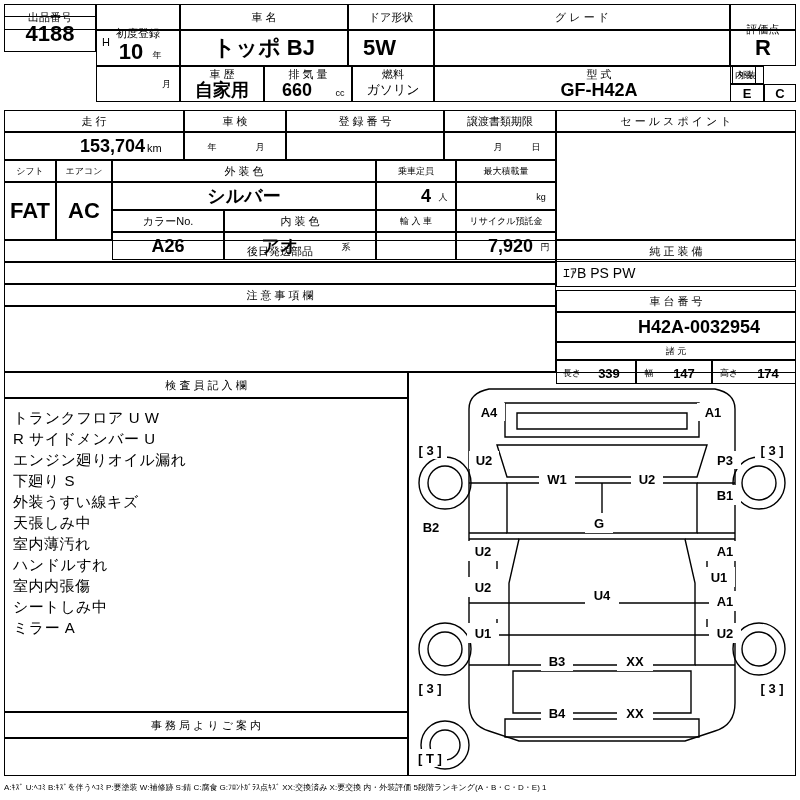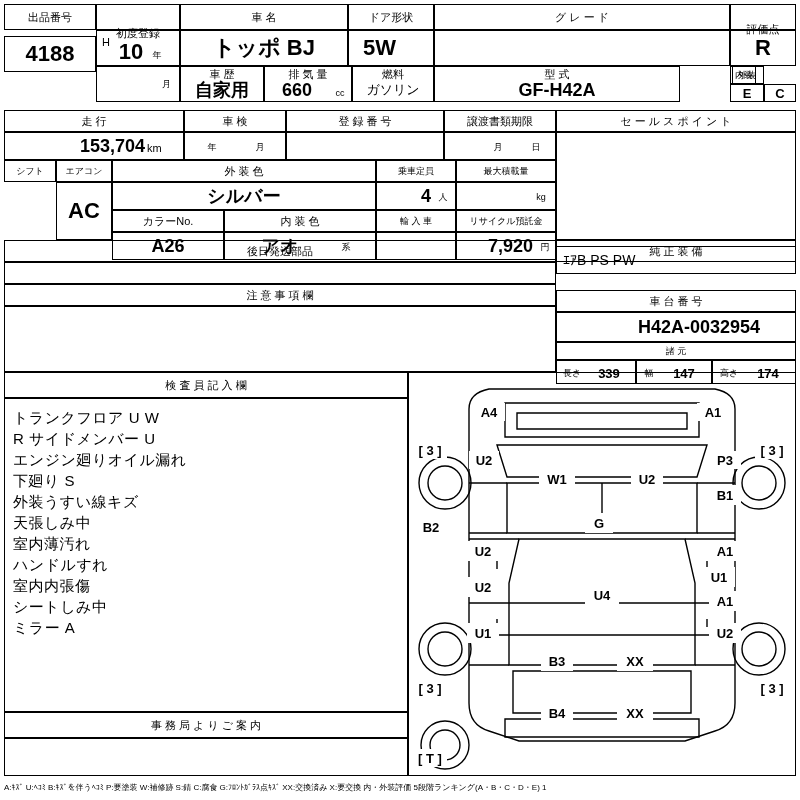--- a/index.html
+++ b/index.html
@@ -28,21 +28,21 @@
   .footer{position:absolute;left:4px;top:782px;font-size:8px;white-space:nowrap;}
 </style>
 </head>
 <body>
 
 <div class="sheet">
 
   <div class="bx" style="left:4px;top:4px;width:92px;height:26px;">
     <div class="lbl hdr" style="left:0;top:0;width:100%;height:100%;">出品番号</div>
   </div>
-  <div class="bx" style="left:4px;top:36px;width:92px;height:36px;">
+  <div class="bx" style="left:4px;top:16px;width:92px;height:36px;">
     <div class="lbl huge" style="left:0;top:0;width:100%;height:100%;">4188</div>
   </div>
 
   <div class="bx" style="left:96px;top:4px;width:84px;height:26px;">
     <div class="lbl hdr" style="left:0;top:16px;width:100%;height:100%;">初度登録</div>
   </div>
   <div class="bx" style="left:96px;top:30px;width:84px;height:36px;">
     <div class="lbl small" style="left:2px;top:2px;width:14px;height:18px;">H</div>
     <div class="lbl huge" style="left:14px;top:8px;width:40px;height:26px;">10</div>
     <div class="lbl xsmall" style="left:52px;top:16px;width:16px;height:16px;">年</div>
@@ -89,21 +89,21 @@
     <div class="lbl hdr" style="left:0;top:0;width:100%;height:14px;">排 気 量</div>
     <div class="lbl val" style="left:0;top:12px;width:64px;height:22px;">660</div>
     <div class="lbl xsmall" style="left:64px;top:18px;width:22px;height:16px;">cc</div>
   </div>
 
   <div class="bx" style="left:352px;top:66px;width:82px;height:36px;">
     <div class="lbl hdr" style="left:0;top:0;width:100%;height:14px;">燃料</div>
     <div class="lbl med" style="left:0;top:12px;width:100%;height:22px;">ガソリン</div>
   </div>
 
-  <div class="bx" style="left:434px;top:66px;width:246px;height:36px;text-align:center;">
+  <div class="bx" style="left:434px;top:66px;width:330px;height:36px;text-align:center;">
     <div class="lbl hdr" style="left:0;top:0;width:100%;height:14px;">型 式</div>
     <div class="lbl val" style="left:0;top:12px;width:100%;height:22px;">GF-H42A</div>
   </div>
 
   <div class="bx" style="left:730px;top:66px;width:34px;height:18px;">
     <div class="lbl xsmall" style="left:0;top:0;width:100%;height:100%;">外装</div>
   </div>
   <div class="bx" style="left:732px;top:66px;width:24px;height:18px;">
     <div class="lbl xsmall" style="left:0;top:0;width:100%;height:100%;">内装</div>
   </div>
@@ -148,20 +148,23 @@
   <div class="bx" style="left:556px;top:110px;width:240px;height:22px;">
     <div class="lbl hdr" style="left:0;top:0;width:100%;height:100%;">セ ー ル ス ポ イ ン ト</div>
   </div>
   <div class="bx" style="left:556px;top:132px;width:240px;height:108px;">
     <div class="lbl med" style="left:6px;top:4px;width:220px;height:20px;justify-content:flex-start;"></div>
   </div>
 
   <div class="bx" style="left:4px;top:160px;width:52px;height:22px;">
     <div class="lbl xsmall" style="left:0;top:0;width:100%;height:100%;">シフト</div>
   </div>
+  <div class="bx" style="left:4px;top:182px;width:52px;height:58px;">
+    <div class="lbl huge" style="left:0;top:0;width:100%;height:100%;">FAT</div>
+  </div>
 
   <div class="bx" style="left:56px;top:160px;width:56px;height:22px;">
     <div class="lbl xsmall" style="left:0;top:0;width:100%;height:100%;">エアコン</div>
   </div>
   <div class="bx" style="left:56px;top:182px;width:56px;height:58px;">
     <div class="lbl huge" style="left:0;top:0;width:100%;height:100%;">AC</div>
   </div>
 
   <div class="bx" style="left:112px;top:160px;width:264px;height:22px;padding-left:13px;">
     <div class="lbl hdr" style="left:0;top:0;width:100%;height:100%;">外 装 色</div>
@@ -216,21 +219,21 @@
     <div class="lbl xsmall" style="left:78px;top:6px;width:20px;height:16px;">円</div>
   </div>
 
   <div class="bx" style="left:4px;top:240px;width:552px;height:22px;">
     <div class="lbl hdr" style="left:0;top:0;width:100%;height:100%;">後日発送部品</div>
   </div>
 
   <div class="bx" style="left:556px;top:240px;width:240px;height:22px;">
     <div class="lbl hdr" style="left:0;top:0;width:100%;height:100%;">純 正 装 備</div>
   </div>
-  <div class="bx" style="left:556px;top:246px;width:240px;height:28px;">
+  <div class="bx" style="left:556px;top:259px;width:240px;height:28px;">
     <div class="lbl med lft" style="left:6px;top:0;width:230px;height:100%;font-size:14px;">ｴｱB PS PW</div>
   </div>
 
   <div class="bx" style="left:4px;top:262px;width:552px;height:22px;"></div>
   <div class="bx" style="left:4px;top:284px;width:552px;height:22px;">
     <div class="lbl hdr" style="left:0;top:0;width:100%;height:100%;">注 意 事 項 欄</div>
   </div>
   <div class="bx" style="left:4px;top:306px;width:552px;height:66px;">
     <div class="lbl med lft" style="left:6px;top:4px;width:540px;height:20px;"></div>
   </div>

